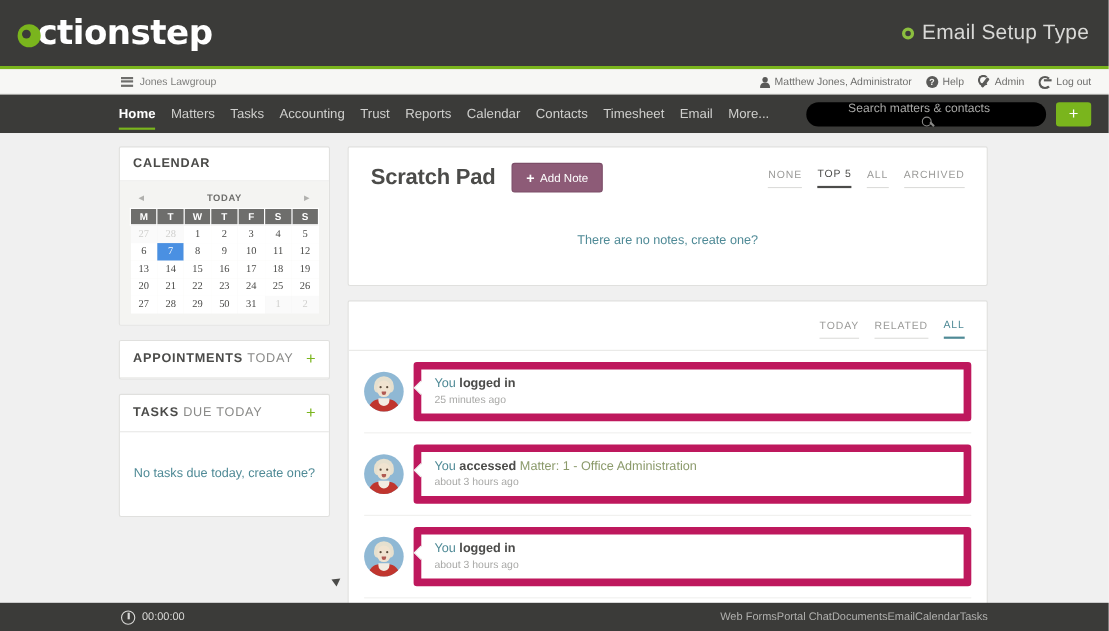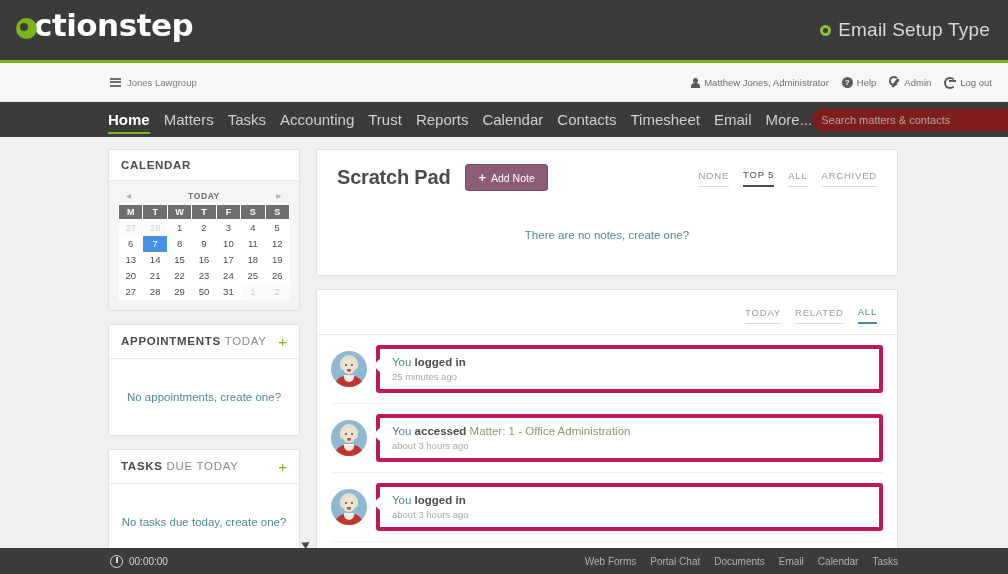--- a/index.html
+++ b/index.html
@@ -10,21 +10,21 @@
     overflow: hidden;
   }
   .page { position: relative; width: 1008px; height: 574px; background: #f0f0f0; }
 
   
   .brandbar {
     height: 60px; background: #3b3b39;
     display: flex; align-items: center; justify-content: space-between;
     padding: 0 18px 0 16px; position: relative;
   }
-  .logo { display: flex; height: 40px; }
+  .logo { display: flex; align-items: center; height: 40px; }
   .logo-text {
     font-size: 31px; font-weight: bold; color: #ffffff;
     letter-spacing: -0.5px; font-family: "DejaVu Sans", sans-serif;
     line-height: 1;
   }
   .logo-a {
     display: inline-block; width: 21px; height: 21px; border-radius: 50%;
     background: #7ab51d; position: relative; margin-right: -3px;
     vertical-align: -3px;
   }
@@ -38,21 +38,21 @@
   }
   .ring {
     width: 11px; height: 11px; border-radius: 50%;
     border: 3px solid #8cbf3f; background: #3b3b39;
     display: inline-block;
   }
   .greenline { height: 3px; background: #7ab51d; }
 
   
   .utilbar {
-    height: 39px; background: #f7f7f5;
+    height: 23px; background: #f7f7f5;
     display: flex; align-items: center;
     border-bottom: 1px solid #e2e2e0;
     padding: 0 16px 0 110px; font-size: 9.5px; color: #7d7d7b;
   }
   .util-left { display: flex; align-items: center; gap: 6px; }
   .burger { display: inline-flex; flex-direction: column; gap: 1.5px; }
   .burger i { display: block; width: 11px; height: 2px; background: #6e6e6c; }
   .util-right {
     margin-left: auto; display: flex; align-items: center; gap: 13px;
   }
@@ -96,33 +96,34 @@
     left:5px; top:3px;
   }
 
   
   .navbar {
     height: 35px; background: #3b3b39;
     display: flex; align-items: center; padding: 0 16px 0 108px;
   }
   .nav-links { display: flex; align-items: flex-end; gap: 14px; height: 35px; }
   .nav-link {
-    color: #cfcfcd; font-size: 15px; line-height: 35px; cursor: pointer;
+    color: #cfcfcd; font-size: 12px; line-height: 35px; cursor: pointer;
     position: relative; height: 35px; white-space: nowrap;
   }
   .nav-link.active { color: #ffffff; font-weight: bold; }
   .nav-link.active::after {
     content: ""; position: absolute; left: 0; right: 0; bottom: 3px;
     height: 2px; background: #7ab51d;
   }
   .nav-right { margin-left: auto; display: flex; align-items: center; gap: 9px; }
   .searchbox {
-    width: 218px; height: 22px; background: #7f1d1d; border-radius: 11px;
+    width: 218px; height: 22px; background: #000000; border-radius: 11px;
     display: flex; align-items: center; padding: 0 9px;
     position: relative;
+    flex-direction: column;
   }
   .searchbox input {
     border: 0; outline: 0; flex: 1; font-size: 11px; color: #9a9a98;
     font-family: "Liberation Sans", sans-serif; background: transparent;
   }
   .searchbox input::placeholder { color: #a8a8a6; }
   .mag {
     width: 9px; height: 9px; border: 1.5px solid #8a8a88; border-radius: 50%;
     position: relative; flex: none;
   }
@@ -188,21 +189,21 @@
   }
   .cal-nav .arr { color:#b0b0ae; font-size:10px; cursor:pointer; }
   .cal-nav .today { font-weight: bold; color:#6e6e6c; cursor:pointer; }
   table.cal { width: 100%; border-collapse: collapse; table-layout: fixed; }
   table.cal th {
     background: #6e6e6c; color:#ffffff; font-size:9px; font-weight:bold;
     height: 15px; border: 1px solid #ffffff;
   }
   table.cal td {
     text-align: center; font-size: 9.5px; color: #4b4b49; height: 16px;
-    background: #ffffff; cursor: pointer;
+    background: #ffffff; cursor: pointer; font-family: Liberation Serif, serif;
   }
   table.cal td.muted { color: #d0d0ce; background:#fafafa; }
   table.cal td.sel { background: #4a90e2; color: #ffffff; }
 
   
   .pad-head {
     display: flex; align-items: center; padding: 14px 20px 12px;
   }
   .pad-title {
     font-size: 20px; font-weight: bold; color: #4b4b49; letter-spacing: -0.2px;
@@ -246,21 +247,21 @@
     background:#5a4a3a; border-radius:50%; }
   .av-eyeR { position:absolute; left:20px; top:13px; width:2px; height:2px;
     background:#5a4a3a; border-radius:50%; }
   .av-mouth { position:absolute; left:16px; top:18px; width:4px; height:3px;
     background:#b05a52; border-radius:0 0 2px 2px; }
   .av-body { position:absolute; left:4px; top:25px; width:28px; height:14px;
     background:#c0352e; border-radius:10px 10px 0 0; }
   .av-collar { position:absolute; left:13px; top:24px; width:10px; height:7px;
     background:#f2ece2; border-radius:0 0 5px 5px; }
   .bubble {
-    flex: 1; border: 4px solid #be185d; border-radius: 3px; padding: 7px 12px;
+    flex: 1; border: 7px solid #be185d; border-radius: 3px; padding: 7px 12px;
     position: relative; background: #ffffff;
   }
   .bubble::before {
     content:""; position:absolute; left:-5px; top:12px; width:8px; height:8px;
     background:#ffffff; border-left:1px solid #ebebe9; border-bottom:1px solid #ebebe9;
     transform: rotate(45deg);
   }
   .ra-line1 { font-size: 11.5px; color: #4f8a96; }
   .ra-line1 b { color: #4b4b49; }
   .ra-line1 .sub { color: #8b9a6b; }
@@ -274,21 +275,21 @@
   }
   .timer { display: flex; align-items: center; gap: 6px; color:#d8d8d6; font-size: 10px; }
   .clock {
     width: 13px; height: 13px; border: 1.6px solid #d8d8d6; border-radius: 50%;
     position: relative;
   }
   .clock::after {
     content:""; position: absolute; left:5px; top:1px; width:1.6px; height:6px;
     background:#d8d8d6;
   }
-  .foot-links { margin-left: auto; display: flex; gap: 14px; }
+  .foot-links { margin-left: auto; display: flex; gap: 0; }
   .foot-link { color: #b0b0ae; cursor: pointer; }
 
   
   .cursor {
     position: absolute; left: 303px; top: 403px; width: 0; height: 0;
     border-left: 7px solid #4b4b49; border-top: 4px solid transparent;
     border-bottom: 4px solid transparent; transform: rotate(-35deg);
   }
 </style>
 </head>
@@ -435,23 +436,20 @@
               </tbody>
           </table>
         </div>
       </div>
 
       <div class="card">
         <div class="card-head">
           <span class="card-title"><span>APPOINTMENTS</span> <span class="light">TODAY</span></span>
           <span class="plus-green">+</span>
         </div>
-        <div class="card-body">
-          <div class="empty-msg">No appointments, create one?</div>
-        </div>
       </div>
 
       <div class="card">
         <div class="card-head">
           <span class="card-title"><span>TASKS</span> <span class="light">DUE TODAY</span></span>
           <span class="plus-green">+</span>
         </div>
         <div class="card-body">
           <div class="empty-msg">No tasks due today, create one?</div>
         </div>

